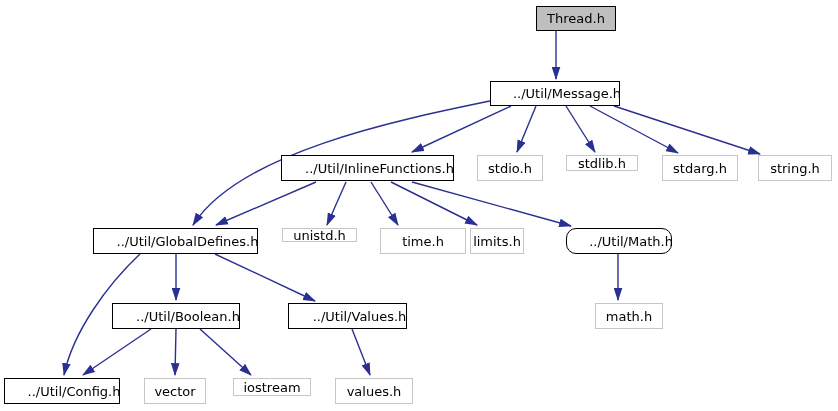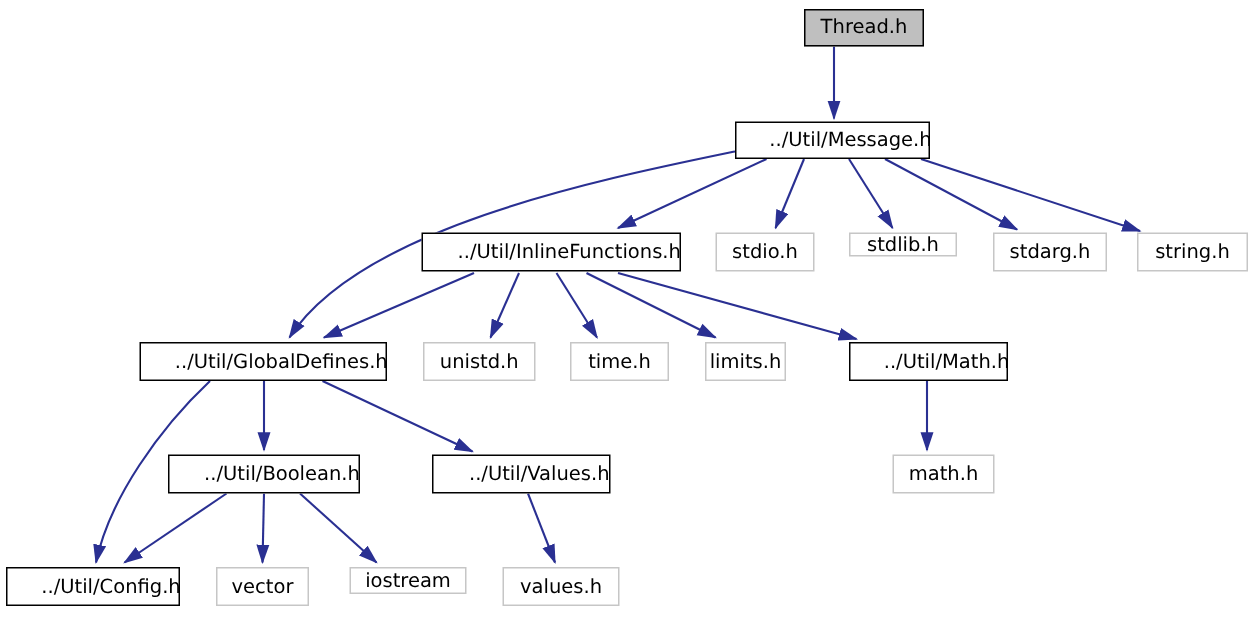--- a/index.html
+++ b/index.html
@@ -57,24 +57,24 @@
       <path d="M618,254 L618,300" fill="none" stroke="#2a3092" stroke-width="1.4" marker-end="url(#arrow)"></path>
     </svg>
     <div class="node current" style="left: 516px; top: 6px; width: 80px; height: 25px; margin-left: 20px;">Thread.h</div>
     <div class="node internal" style="left: 490px; top: 81px; width: 130px; height: 25px;">../Util/Message.h</div>
     <div class="node internal" style="left: 281px; top: 155px; width: 173px; height: 26px;">../Util/InlineFunctions.h</div>
     <div class="node external" style="left: 477px; top: 155px; width: 66px; height: 26px;">stdio.h</div>
     <div class="node external" style="left: 566px; top: 155px; width: 72px; height: 16px;">stdlib.h</div>
     <div class="node external" style="left: 662px; top: 155px; width: 76px; height: 26px;">stdarg.h</div>
     <div class="node external" style="left: 758px; top: 155px; width: 74px; height: 26px;">string.h</div>
     <div class="node internal" style="left: 93px; top: 228px; width: 165px; height: 26px;">../Util/GlobalDefines.h</div>
-    <div class="node external" style="left: 282px; top: 228px; width: 75px; height: 26px; text-align: right;">unistd.h</div>
-    <div class="node external" style="left: 380px; top: 228px; width: 66px; height: 26px;">time.h</div>
+    <div class="node external" style="left: 282px; top: 228px; width: 75px; height: 14px; text-align: right;">unistd.h</div>
+    <div class="node external" style="left: 380px; top: 228px; width: 86px; height: 26px;">time.h</div>
     <div class="node external" style="left: 470px; top: 228px; width: 54px; height: 26px;">limits.h</div>
-    <div class="node internal" style="left: 566px; top: 228px; width: 106px; height: 26px;">../Util/Math.h</div>
+    <div class="node internal" style="left: 566px; top: 228px; width: 106px; height: 26px; border-radius: 10px;">../Util/Math.h</div>
     <div class="node internal" style="left: 112px; top: 303px; width: 128px; height: 26px;">../Util/Boolean.h</div>
     <div class="node internal" style="left: 288px; top: 303px; width: 119px; height: 26px;">../Util/Values.h</div>
     <div class="node external" style="left: 584px; top: 303px; width: 68px; height: 26px; margin-left: 11px;">math.h</div>
     <div class="node internal" style="left: 4px; top: 378px; width: 116px; height: 26px;">../Util/Config.h</div>
     <div class="node external" style="left: 144px; top: 378px; width: 62px; height: 26px;">vector</div>
     <div class="node external" style="left: 233px; top: 378px; width: 78px; height: 18px;">iostream</div>
     <div class="node external" style="left: 335px; top: 378px; width: 78px; height: 26px;">values.h</div>
   </div>
 
 </body></html>

